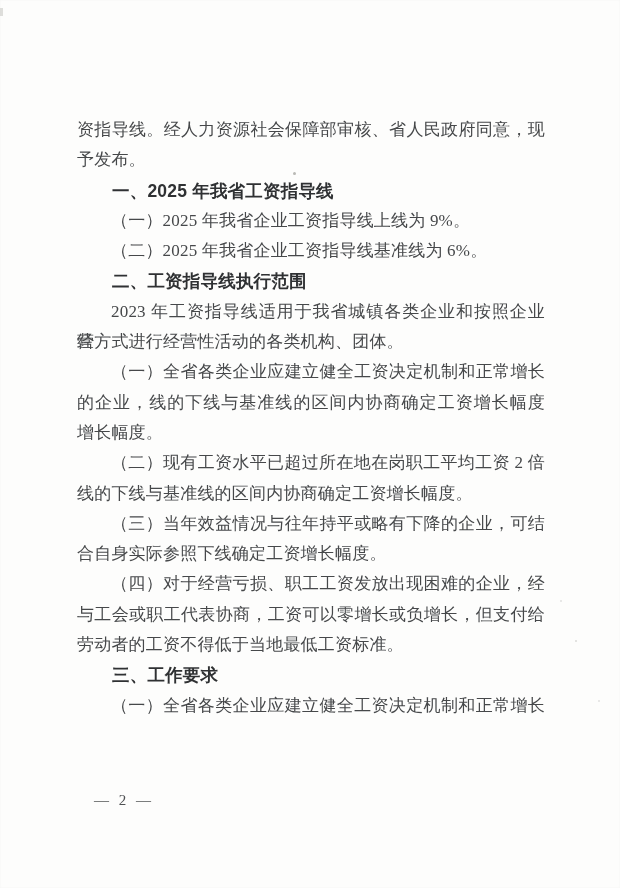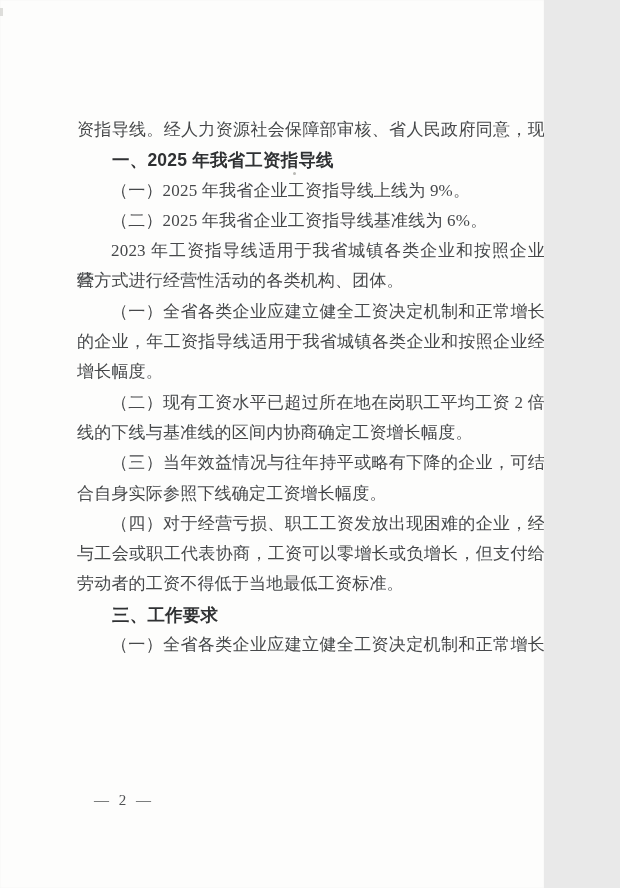--- a/index.html
+++ b/index.html
@@ -2,21 +2,21 @@
 <html><head>
 <meta charset="utf-8">
 <style>
   html, body {
     margin: 0;
     padding: 0;
     background: #e9e9e9;
   }
   .page {
     position: relative;
-    width: 544px;
+    width: 620px;
     height: 888px;
     background: #fdfdfc;
     overflow: hidden;
     font-family: "Liberation Serif", serif;
     box-shadow: inset 0 0 2px rgba(0,0,0,0.05);
   }
   .doc {
     position: absolute;
     left: 77px;
     top: 115px;
@@ -72,27 +72,29 @@
 </style>
 </head>
 <body>
 
 <div class="page">
 
   <span class="edge-mark"></span>
 
   <div class="doc">
     <div class="line fill">资指导线。经人力资源社会保障部审核、省人民政府同意，现</div>
+    <div class="line">予发布。</div>
     <div class="line h ind">一、2025 年我省工资指导线</div>
     <div class="line ind">（一）2025 年我省企业工资指导线上线为 9%。</div>
     <div class="line ind">（二）2025 年我省企业工资指导线基准线为 6%。</div>
+    <div class="line h ind">二、工资指导线执行范围</div>
     <div class="line fill ind">2023 年工资指导线适用于我省城镇各类企业和按照企业经</div>
     <div class="line">营方式进行经营性活动的各类机构、团体。</div>
     <div class="line fill ind">（一）全省各类企业应建立健全工资决定机制和正常增长</div>
-    <div class="line fill">的企业，年工资指导线适用于我省城镇各类企业和按照企业经</div>
+    <div class="line fill">的企业，线的下线与基准线的区间内协商确定工资增长幅度</div>
     <div class="line">增长幅度。</div>
     <div class="line fill ind">（二）现有工资水平已超过所在地在岗职工平均工资 2 倍</div>
     <div class="line">线的下线与基准线的区间内协商确定工资增长幅度。</div>
     <div class="line fill ind">（三）当年效益情况与往年持平或略有下降的企业，可结</div>
     <div class="line">合自身实际参照下线确定工资增长幅度。</div>
     <div class="line fill ind">（四）对于经营亏损、职工工资发放出现困难的企业，经</div>
     <div class="line fill">与工会或职工代表协商，工资可以零增长或负增长，但支付给</div>
     <div class="line">劳动者的工资不得低于当地最低工资标准。</div>
     <div class="line h ind">三、工作要求</div>
     <div class="line fill ind">（一）全省各类企业应建立健全工资决定机制和正常增长</div>

